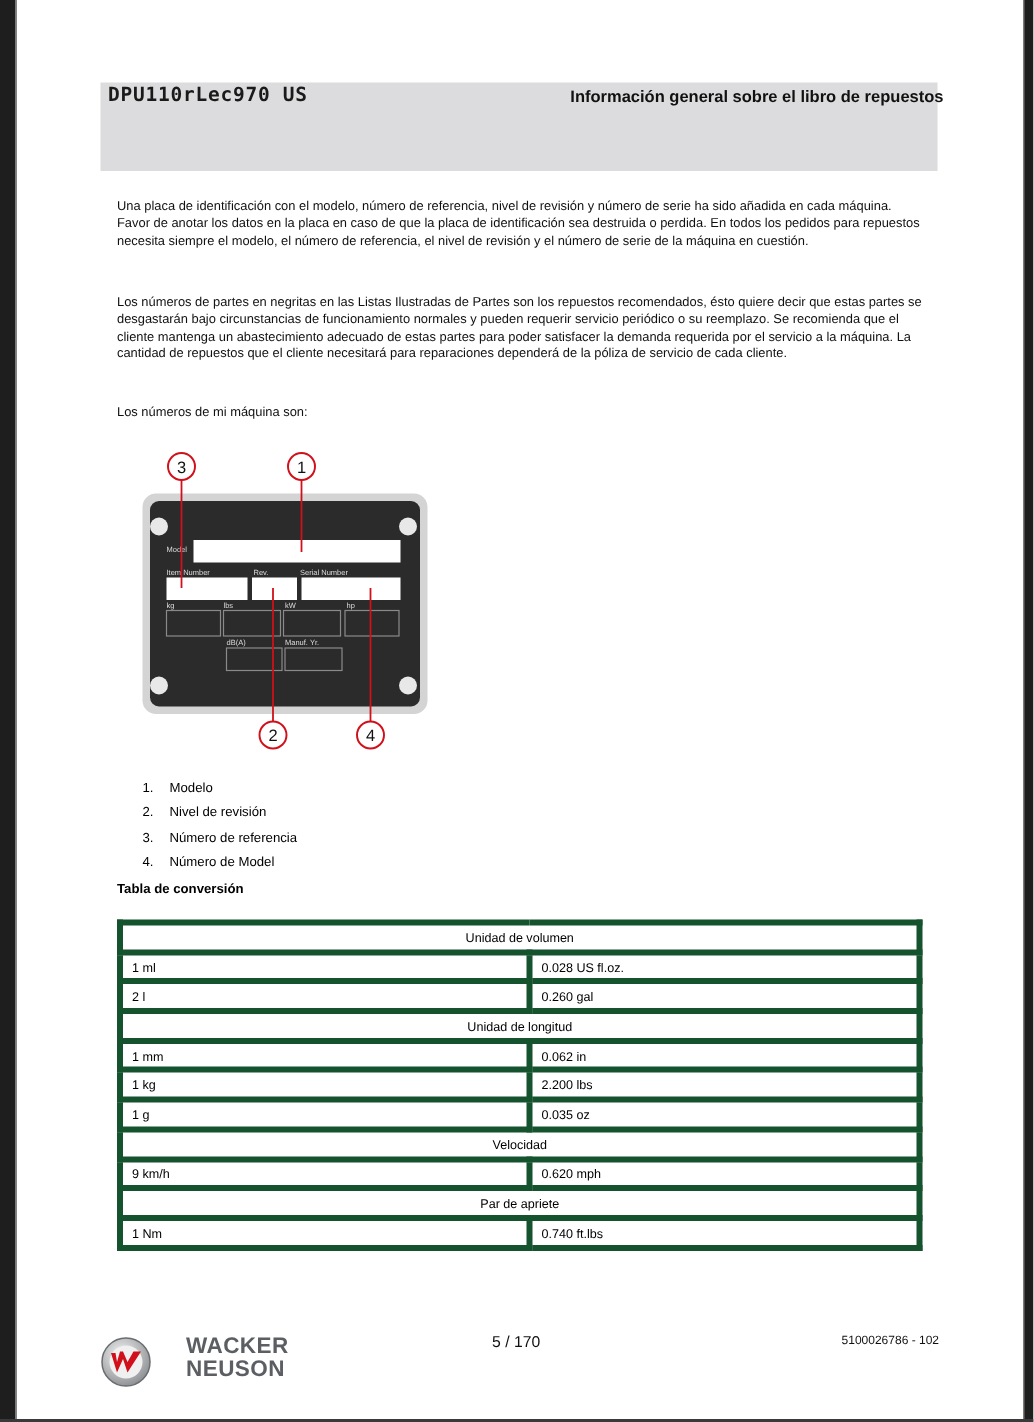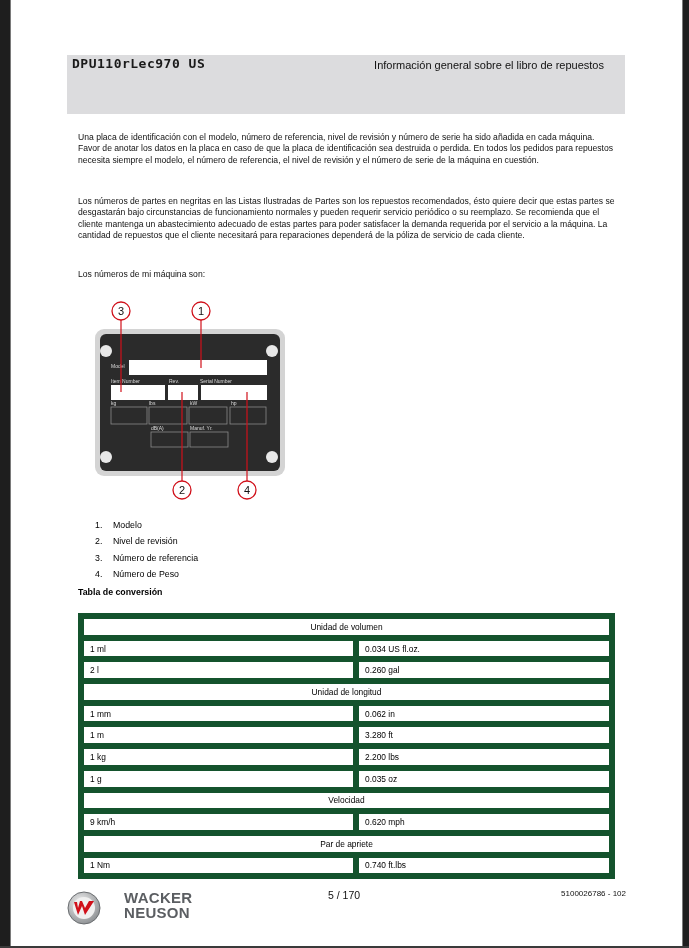--- a/index.html
+++ b/index.html
@@ -7,36 +7,36 @@
     width:689px; height:948px; position:relative; overflow:hidden;
     background:#ffffff;
     font-family:"Liberation Sans", sans-serif; color:#000;
   }
   .edge-left { position:absolute; left:0; top:0; width:10px; height:948px; background:#1e1e1e; border-right:1px solid #7a7a7a; }
   .edge-right { position:absolute; right:0; top:0; width:6px; height:948px; background:#1e1e1e; border-left:1px solid #7a7a7a; }
   .edge-bottom { position:absolute; left:0; bottom:0; width:689px; height:2px; background:#3a3a3a; }
 
   .header-band { position:absolute; left:67px; top:55px; width:558px; height:59px; background:#dcdcde; }
   .doc-model { position:absolute; left:72px; top:56px; font-family:"DejaVu Sans Mono", monospace; font-weight:bold; font-size:13px; letter-spacing:0.5px; color:#1a1a1a; }
-  .doc-section { position:absolute; right:85px; top:59px; font-weight:normal; font-size:11px; color:#111; }
+  .doc-section { position:absolute; right:60px; top:59px; font-weight:bold; font-size:11px; color:#111; }
 
   .para { position:absolute; left:78px; width:540px; font-size:8.6px; line-height:11.4px; color:#111; margin:0; }
   .p1 { top:132px; }
   .p2 { top:196px; }
   .p3 { top:269px; }
 
   .plate-wrap { position:absolute; left:92px; top:300px; width:200px; height:200px; }
 
   .numlist { position:absolute; left:95px; top:520px; margin:0; padding:0; list-style:none; font-size:8.8px; }
   .numlist li { height:16.3px; display:flex; }
   .numlist .n { width:18px; }
   .tbl-title { position:absolute; left:78px; top:587px; font-weight:bold; font-size:8.8px; }
 
   table.conv { position:absolute; left:78px; top:613px; width:537px; border-collapse:collapse; font-size:8.4px; }
-  table.conv td { border:6px solid #14532d; height:15.7px; padding:0 6px; }
+  table.conv td { border:4px solid #14532d; height:15.7px; padding:0 6px; }
   table.conv td.sec { text-align:center; }
   table.conv td.l { width:257px; }
 
   .logo { position:absolute; left:67px; top:891px; width:34px; height:34px; }
   .brand { position:absolute; left:124px; top:890px; font-weight:bold; font-size:15px; line-height:15px; color:#5b5e62; letter-spacing:0.3px; }
   .pagenum { position:absolute; left:328px; top:889px; font-size:10.5px; color:#111; }
   .docnum { position:absolute; right:63px; top:889px; font-size:8px; color:#111; }
 </style>
 </head>
 <body>
@@ -117,49 +117,45 @@
   <li>
       <span class="n">2.</span>
       <span>Nivel de revisión</span>
     </li>
   <li>
       <span class="n">3.</span>
       <span>Número de referencia</span>
     </li>
   <li>
       <span class="n">4.</span>
-      <span>Número de Peso</span>
+      <span>Número de Model</span>
     </li>
 </ol>
 
 <div class="tbl-title">Tabla de conversión</div>
 
 <table class="conv">
   <tbody>
       <tr>
         <td class="sec" colspan="2">Unidad de volumen</td>
       </tr>
   <tr>
         <td class="l">1 ml</td>
-        <td>0.034 US fl.oz.</td>
+        <td>0.028 US fl.oz.</td>
       </tr>
   <tr>
         <td class="l">2 l</td>
         <td>0.260 gal</td>
       </tr>
   <tr>
         <td class="sec" colspan="2">Unidad de longitud</td>
       </tr>
   <tr>
         <td class="l">1 mm</td>
         <td>0.062 in</td>
-      </tr>
-  <tr>
-        <td class="l">1 m</td>
-        <td>3.280 ft</td>
       </tr>
   <tr>
         <td class="l">1 kg</td>
         <td>2.200 lbs</td>
       </tr>
   <tr>
         <td class="l">1 g</td>
         <td>0.035 oz</td>
       </tr>
   <tr>

